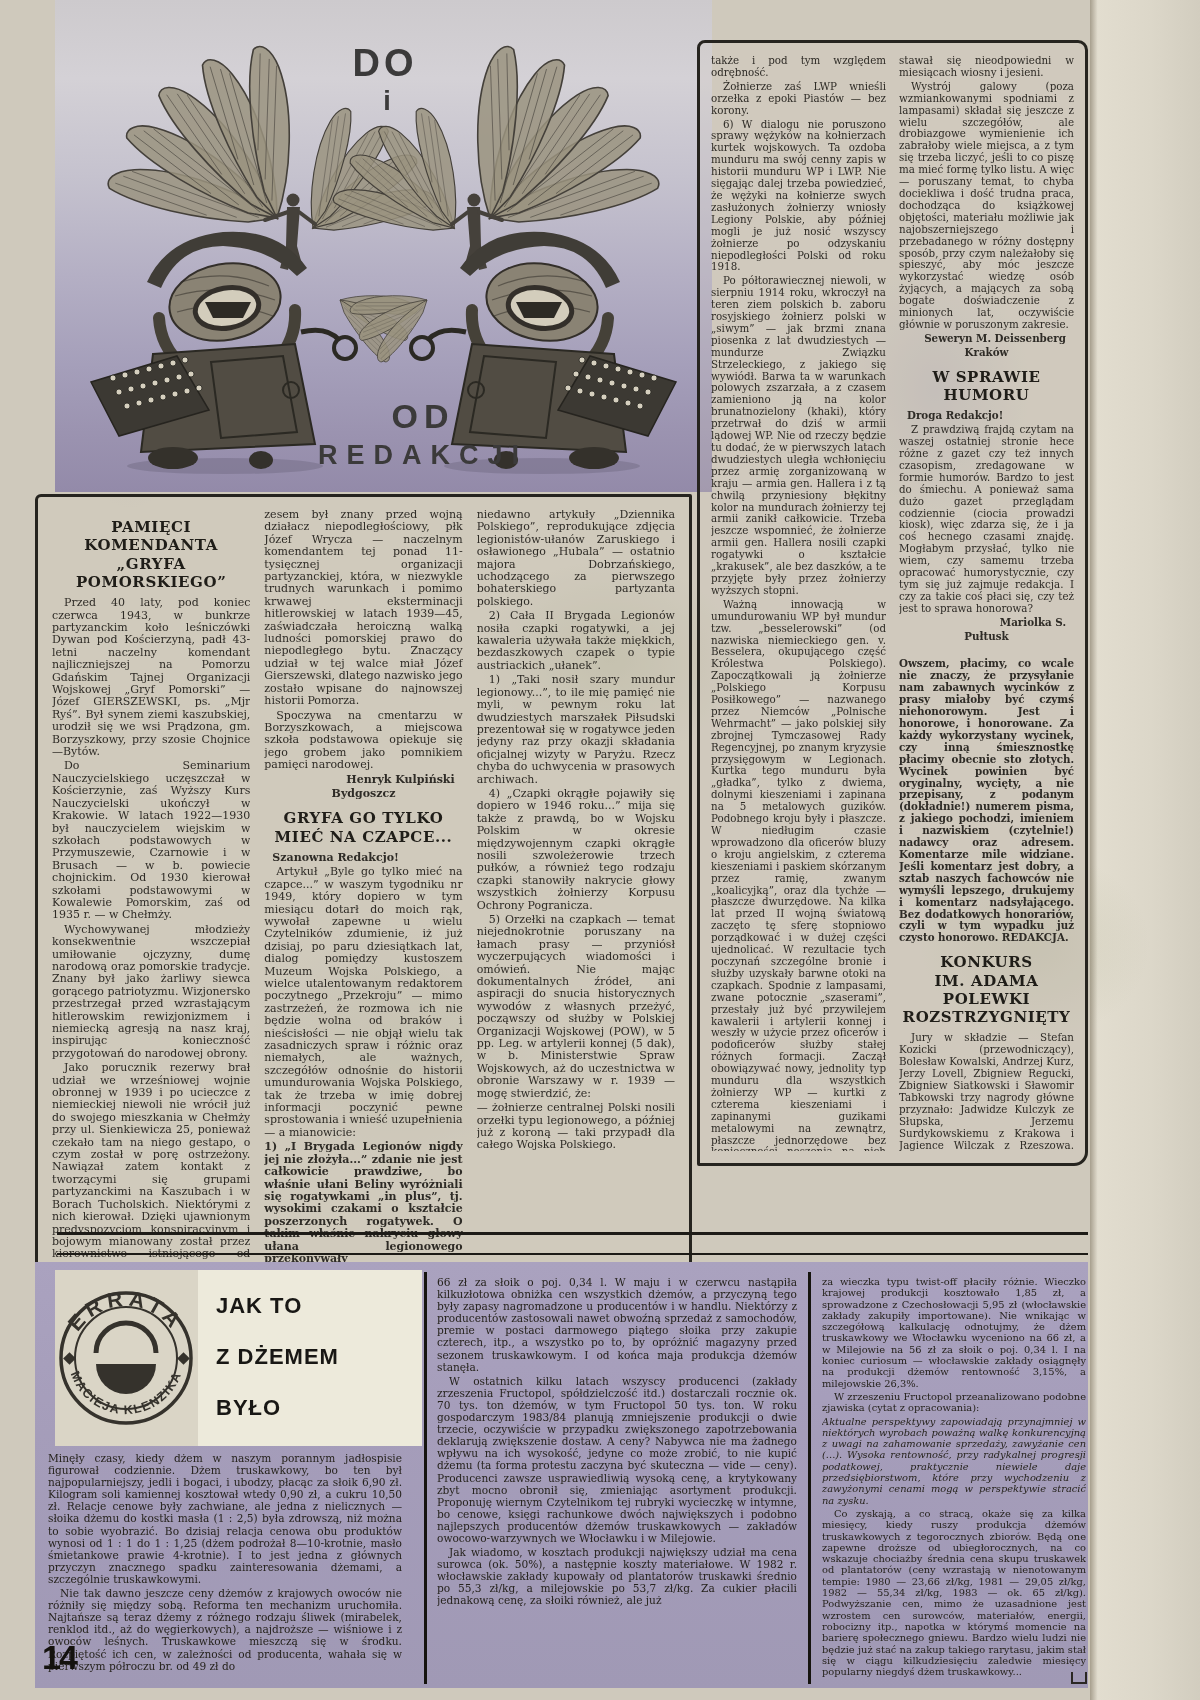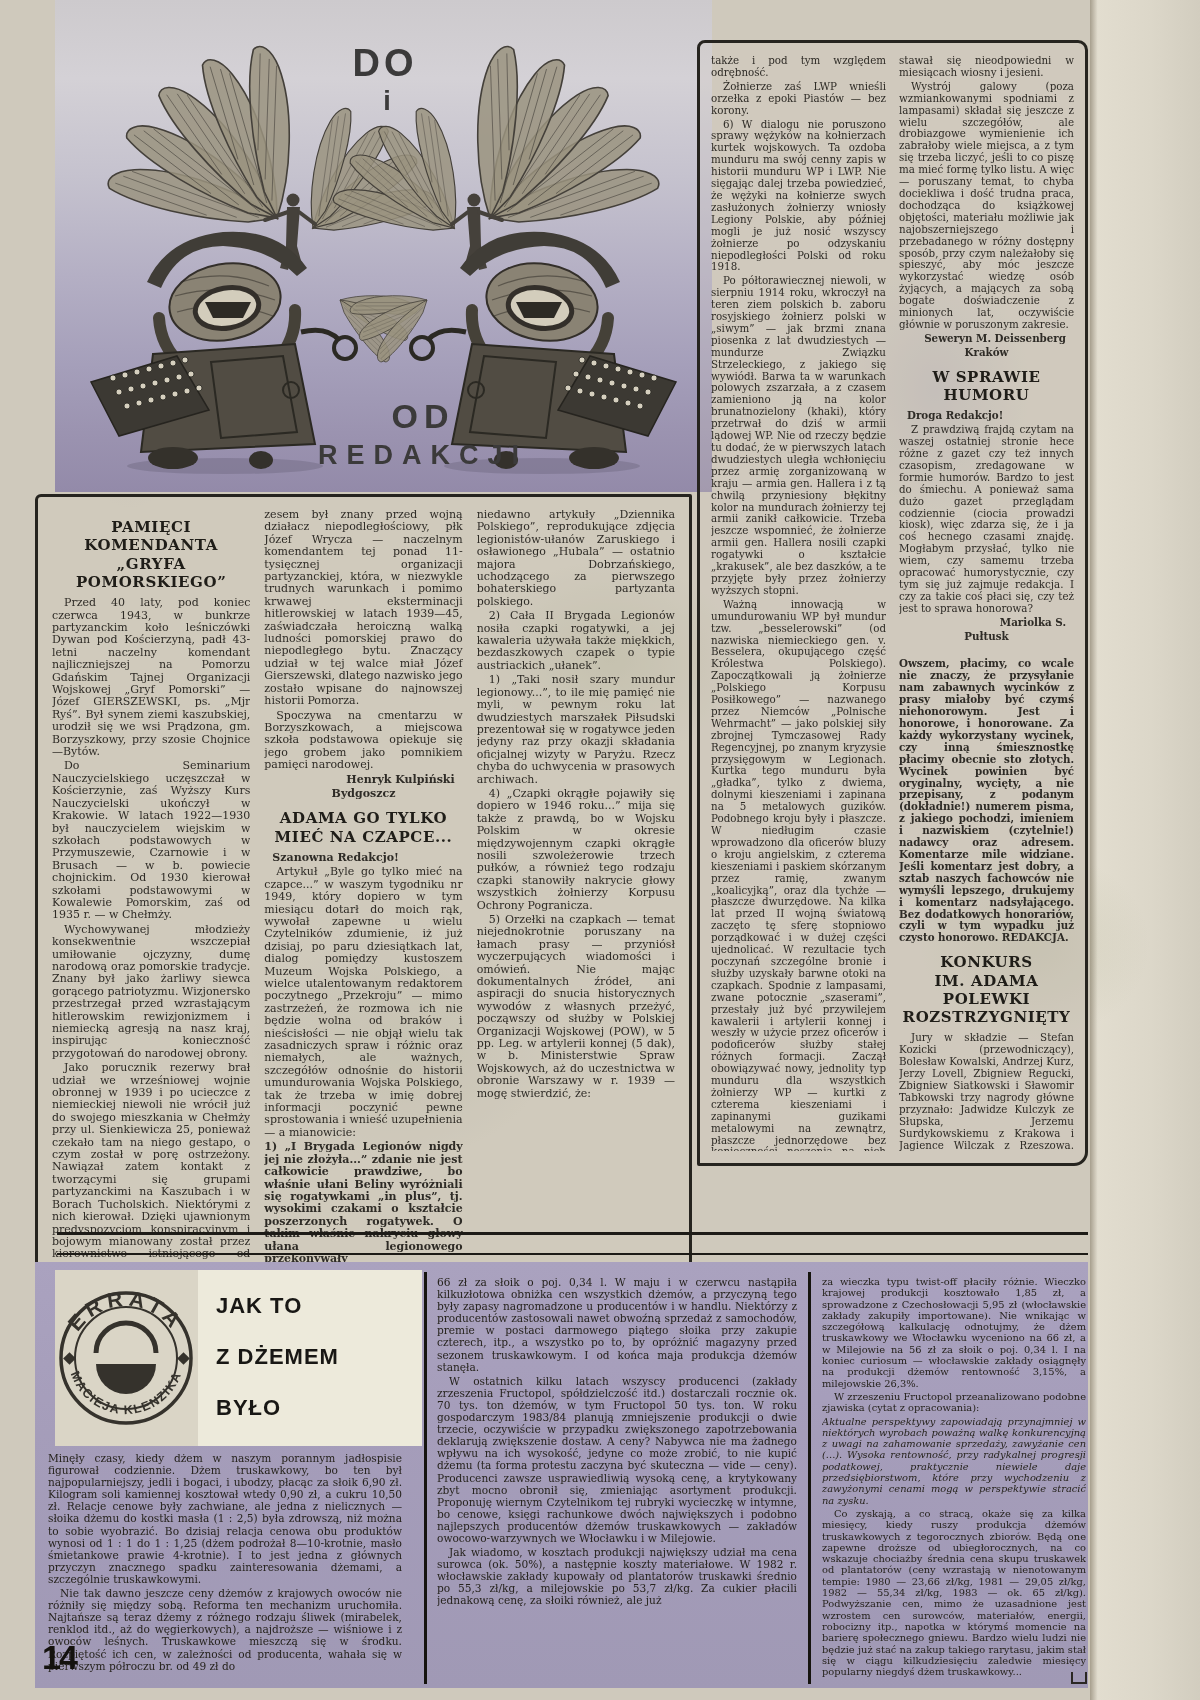--- a/index.html
+++ b/index.html
@@ -204,32 +204,33 @@
       <p class="blk blk-p">Przed 40 laty, pod koniec czerwca 1943, w bunkrze partyzanckim koło leśniczówki Dywan pod Kościerzyną, padł 43-letni naczelny komendant najliczniejszej na Pomorzu Gdańskim Tajnej Organizacji Wojskowej „Gryf Pomorski” — Józef GIERSZEWSKI, ps. „Mjr Ryś”. Był synem ziemi kaszubskiej, urodził się we wsi Prądzona, gm. Borzyszkowy, przy szosie Chojnice—Bytów.</p>
       <p class="blk blk-p">Do Seminarium Nauczycielskiego uczęszczał w Kościerzynie, zaś Wyższy Kurs Nauczycielski ukończył w Krakowie. W latach 1922—1930 był nauczycielem wiejskim w szkołach podstawowych w Przymuszewie, Czarnowie i w Brusach — w b. powiecie chojnickim. Od 1930 kierował szkołami podstawowymi w Kowalewie Pomorskim, zaś od 1935 r. — w Chełmży.</p>
       <p class="blk blk-p">Wychowywanej młodzieży konsekwentnie wszczepiał umiłowanie ojczyzny, dumę narodową oraz pomorskie tradycje. Znany był jako żarliwy siewca gorącego patriotyzmu. Wizjonersko przestrzegał przed wzrastającym hitlerowskim rewizjonizmem i niemiecką agresją na nasz kraj, inspirując konieczność przygotowań do narodowej obrony.</p>
       <p class="blk blk-p">Jako porucznik rezerwy brał udział we wrześniowej wojnie obronnej w 1939 i po ucieczce z niemieckiej niewoli nie wrócił już do swojego mieszkania w Chełmży przy ul. Sienkiewicza 25, ponieważ czekało tam na niego gestapo, o czym został w porę ostrzeżony. Nawiązał zatem kontakt z tworzącymi się grupami partyzanckimi na Kaszubach i w Borach Tucholskich. Niektórymi z nich kierował. Dzięki ujawnionym predyspozycjom konspiracyjnym i bojowym mianowany został przez kierownictwo istniejącego od stycznia 1941 r. „Gryfa Pomorskiego” — którego pre-</p>
     </div>
   <div class="tcol">
       <p class="blk blk-pn">zesem był znany przed wojną działacz niepodległościowy, płk Józef Wrycza — naczelnym komendantem tej ponad 11-tysięcznej organizacji partyzanckiej, która, w niezwykle trudnych warunkach i pomimo krwawej eksterminacji hitlerowskiej w latach 1939—45, zaświadczała heroiczną walką ludności pomorskiej prawo do niepodległego bytu. Znaczący udział w tej walce miał Józef Gierszewski, dlatego nazwisko jego zostało wpisane do najnowszej historii Pomorza.</p>
       <p class="blk blk-p">Spoczywa na cmentarzu w Borzyszkowach, a miejscowa szkoła podstawowa opiekuje się jego grobem jako pomnikiem pamięci narodowej.</p>
       <p class="blk blk-sig">Henryk Kulpiński</p>
       <p class="blk blk-sigc">Bydgoszcz</p>
-      <h3 class="blk blk-h">ADAMA GO TYLKO
+      <h3 class="blk blk-h">GRYFA GO TYLKO
 MIEĆ NA CZAPCE...</h3>
       <p class="blk blk-lead">Szanowna Redakcjo!</p>
       <p class="blk blk-p">Artykuł „Byle go tylko mieć na czapce...” w waszym tygodniku nr 1949, który dopiero w tym miesiącu dotarł do moich rąk, wywołał zapewne u wielu Czytelników zdumienie, iż już dzisiaj, po paru dziesiątkach lat, dialog pomiędzy kustoszem Muzeum Wojska Polskiego, a wielce utalentowanym redaktorem poczytnego „Przekroju” — mimo zastrzeżeń, że rozmowa ich nie będzie wolna od braków i nieścisłości — nie objął wielu tak zasadniczych spraw i różnic oraz niemałych, ale ważnych, szczegółów odnośnie do historii umundurowania Wojska Polskiego, tak że trzeba w imię dobrej informacji poczynić pewne sprostowania i wnieść uzupełnienia — a mianowicie:</p>
       <p class="blk blk-pb">1) „I Brygada Legionów nigdy jej nie złożyła...” zdanie nie jest całkowicie prawdziwe, bo właśnie ułani Beliny wyróżniali się rogatywkami „in plus”, tj. wysokimi czakami o kształcie poszerzonych rogatywek. O takim właśnie nakryciu głowy ułana legionowego przekonywały</p>
     </div>
   <div class="tcol">
       <p class="blk blk-pn">niedawno artykuły „Dziennika Polskiego”, reprodukujące zdjęcia legionistów-ułanów Zaruskiego i osławionego „Hubala” — ostatnio majora Dobrzańskiego, uchodzącego za pierwszego bohaterskiego partyzanta polskiego.</p>
       <p class="blk blk-p">2) Cała II Brygada Legionów nosiła czapki rogatywki, a jej kawaleria używała także miękkich, bezdaszkowych czapek o typie austriackich „ułanek”.</p>
       <p class="blk blk-p">1) „Taki nosił szary mundur legionowy...”, to ile mię pamięć nie myli, w pewnym roku lat dwudziestych marszałek Piłsudski prezentował się w rogatywce jeden jedyny raz przy okazji składania oficjalnej wizyty w Paryżu. Rzecz chyba do uchwycenia w prasowych archiwach.</p>
       <p class="blk blk-p">4) „Czapki okrągłe pojawiły się dopiero w 1946 roku...” mija się także z prawdą, bo w Wojsku Polskim w okresie międzywojennym czapki okrągłe nosili szwoleżerowie trzech pułków, a również tego rodzaju czapki stanowiły nakrycie głowy wszystkich żołnierzy Korpusu Ochrony Pogranicza.</p>
       <p class="blk blk-p">5) Orzełki na czapkach — temat niejednokrotnie poruszany na łamach prasy — przyniósł wyczerpujących wiadomości i omówień. Nie mając dokumentalnych źródeł, ani aspiracji do snucia historycznych wywodów z własnych przeżyć, począwszy od służby w Polskiej Organizacji Wojskowej (POW), w 5 pp. Leg. w artylerii konnej (5 dak), w b. Ministerstwie Spraw Wojskowych, aż do uczestnictwa w obronie Warszawy w r. 1939 — mogę stwierdzić, że:</p>
+      <p class="blk blk-pn">— żołnierze centralnej Polski nosili orzełki typu legionowego, a później już z koroną — taki przypadł dla całego Wojska Polskiego.</p>
     </div>
 </div>
 
 <div id="right-box">
   <div class="tcol">
       <p class="blk blk-pn">także i pod tym względem odrębność.</p>
       <p class="blk blk-p">Żołnierze zaś LWP wnieśli orzełka z epoki Piastów — bez korony.</p>
       <p class="blk blk-p">6) W dialogu nie poruszono sprawy wężyków na kołnierzach kurtek wojskowych. Ta ozdoba munduru ma swój cenny zapis w historii munduru WP i LWP. Nie sięgając dalej trzeba powiedzieć, że wężyki na kołnierze swych zasłużonych żołnierzy wniosły Legiony Polskie, aby później mogli je już nosić wszyscy żołnierze po odzyskaniu niepodległości Polski od roku 1918.</p>
       <p class="blk blk-p">Po półtorawiecznej niewoli, w sierpniu 1914 roku, wkroczył na teren ziem polskich b. zaboru rosyjskiego żołnierz polski w „siwym” — jak brzmi znana piosenka z lat dwudziestych — mundurze Związku Strzeleckiego, z jakiego się wywiódł. Barwa ta w warunkach polowych zszarzała, a z czasem zamieniono ją na kolor brunatnozielony (khaki), który przetrwał do dziś w armii lądowej WP. Nie od rzeczy będzie tu dodać, że w pierwszych latach dwudziestych uległa wchłonięciu przez armię zorganizowaną w kraju — armia gen. Hallera i z tą chwilą przyniesiony błękitny kolor na mundurach żołnierzy tej armii zanikł całkowicie. Trzeba jeszcze wspomnieć, że żołnierze armii gen. Hallera nosili czapki rogatywki o kształcie „krakusek”, ale bez daszków, a te przyjęte były przez żołnierzy wyższych stopni.</p>
       <p class="blk blk-p">Ważną innowacją w umundurowaniu WP był mundur tzw. „besselerowski” (od nazwiska niemieckiego gen. v. Besselera, okupującego część Królestwa Polskiego). Zapoczątkowali ją żołnierze „Polskiego Korpusu Posiłkowego” — nazwanego przez Niemców „Polnische Wehrmacht” — jako polskiej siły zbrojnej Tymczasowej Rady Regencyjnej, po znanym kryzysie przysięgowym w Legionach. Kurtka tego munduru była „gładka”, tylko z dwiema, dolnymi kieszeniami i zapinana na 5 metalowych guzików. Podobnego kroju były i płaszcze. W niedługim czasie wprowadzono dla oficerów bluzy o kroju angielskim, z czterema kieszeniami i paskiem skórzanym przez ramię, zwanym „koalicyjką”, oraz dla tychże — płaszcze dwurzędowe. Na kilka lat przed II wojną światową zaczęto tę sferę stopniowo porządkować i w dużej części ujednolicać. W rezultacie tych poczynań szczególne bronie i służby uzyskały barwne otoki na czapkach. Spodnie z lampasami, zwane potocznie „szaserami”, przestały już być przywilejem kawalerii i artylerii konnej i weszły w użycie przez oficerów i podoficerów służby stałej różnych formacji. Zaczął obowiązywać nowy, jednolity typ munduru dla wszystkich żołnierzy WP — kurtki z czterema kieszeniami i zapinanymi guzikami metalowymi na zewnątrz, płaszcze jednorzędowe bez konieczności noszenia na nich pasa głównego poza służbą przez oficerów i starszych podoficerów służby stałej. Wojskowy płaszcz</p>

